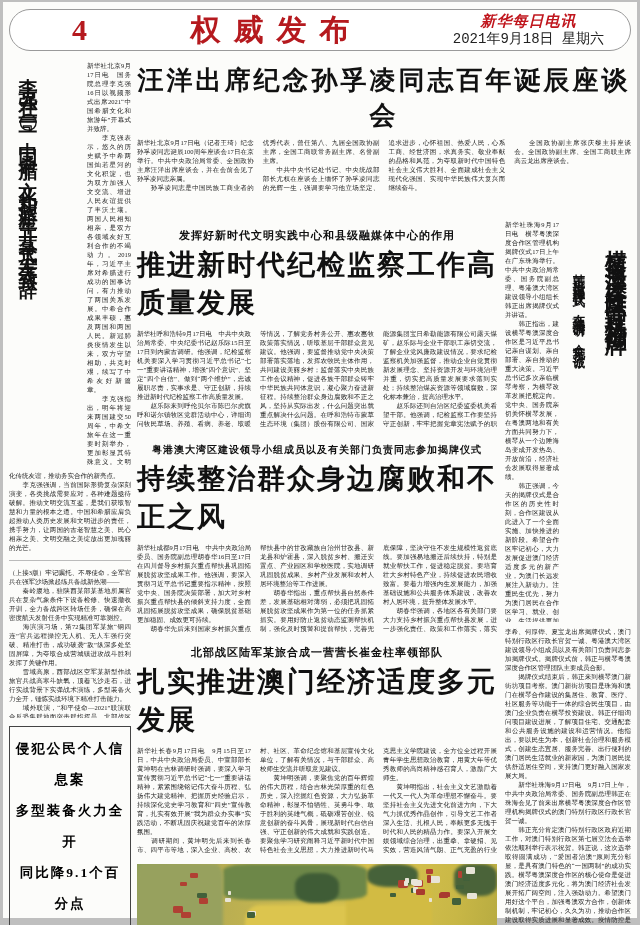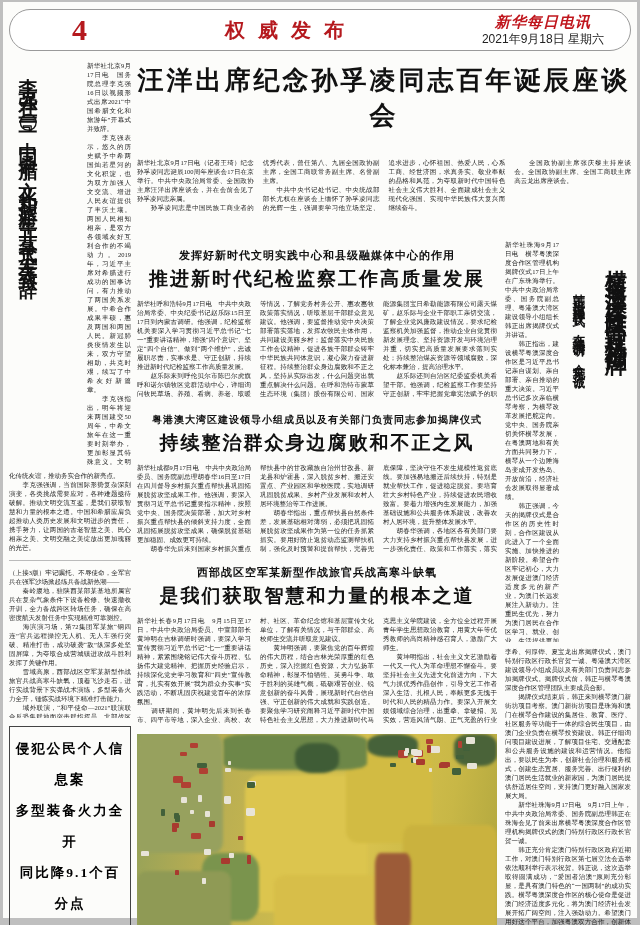--- a/index.html
+++ b/index.html
@@ -3,42 +3,42 @@
 <meta charset="utf-8">
 <style>
   html,body{margin:0;padding:0;}
   body{width:640px;height:925px;background:#bfbfbf;position:relative;overflow:hidden;
        font-family:"Liberation Serif","DejaVu Serif",serif;}
   .page{position:absolute;left:3px;right:3px;top:2px;bottom:7px;background:#fcfcfa;}
   
   .hdr{margin:7px 6px 0 6px;height:40px;border:1.5px solid #9a9a9a;border-radius:22px;
        display:flex;align-items:center;background:#fff;}
   .pgnum{color:#b5191e;font-size:30px;font-weight:bold;margin-left:62px;line-height:1;}
-  .section{flex:1;text-align:center;color:#b5191e;font-size:20px;font-weight:bold;
+  .section{flex:1;text-align:center;color:#b5191e;font-size:30px;font-weight:bold;
            letter-spacing:13px;text-indent:13px;line-height:1;}
   .hdr-right{margin-right:26px;text-align:right;line-height:1.25;}
   .masthead{color:#c0161d;font-size:15px;font-weight:bold;font-style:italic;letter-spacing:1px;text-align:center;}
-  .dateline{font-size:12px;color:#222;font-family:Liberation Sans, sans-serif;}
+  .dateline{font-size:14px;color:#222;font-family:Liberation Mono, monospace;}
   
   .content{display:flex;margin:8px 6px 0 6px;gap:6px;}
   .leftcol{width:122px;flex:none;}
   .mainarea{flex:1;min-width:0;}
   .midrow{display:flex;gap:8px;margin-top:4px;}
   .centercol{width:360px;flex:none;}
   .rightcol{flex:1;min-width:0;}
   
   .bt{font-size:6.5px;line-height:9px;text-align:justify;white-space:pre-line;
       color:#1d1d1d;overflow:hidden;}
   .cols4{column-count:4;column-gap:9px;height:76px;}
   .cols3{column-count:3;column-gap:9px;}
   h1,h2,h3{margin:0;font-weight:bold;color:#111;}
-  .h-main{font-size:26px;text-align:center;letter-spacing:3px;margin:4px 0 25px 0;}
+  .h-main{font-size:26px;text-align:center;letter-spacing:3px;margin:4px 0 5px 0;}
   .kicker{font-family:"Liberation Sans","DejaVu Sans",sans-serif;font-size:11px;font-weight:bold;
           text-align:center;letter-spacing:1px;margin:10px 0 3px 0;color:#111;}
-  .h-sub{font-size:19px;text-align:center;letter-spacing:2px;margin:2px 0 7px 0;}
+  .h-sub{font-size:28px;text-align:left;letter-spacing:2px;margin:2px 0 7px 0;}
   
   .left-top{display:flex;height:408px;}
   .vhead{writing-mode:vertical-lr;font-size:19px;font-weight:bold;letter-spacing:7px;
          line-height:38px;width:78px;flex:none;color:#111;padding-top:4px;}
   .left-narrow{flex:1;padding-top:2px;}
   .left-wide{margin-top:4px;height:82px;}
   .lrule{border-top:0.8px solid #bbb;margin:7px 0;}
   .contn{height:150px;}
   .box{border:0.9px solid #444;margin-top:8px;padding:6px 5px 4px 5px;height:188px;overflow:hidden;}
   .box-h{font-size:13.5px;font-weight:bold;text-align:center;letter-spacing:2px;line-height:31px;margin-bottom:15px;}
@@ -128,22 +128,22 @@
           <section>
             <div class="kicker" style="font-size:10px;">粤港澳大湾区建设领导小组成员以及有关部门负责同志参加揭牌仪式</div>
             <h2 class="h-sub">持续整治群众身边腐败和不正之风</h2>
             <div class="bt cols3" style="height:92px;">新华社成都9月17日电　中共中央政治局委员、国务院副总理胡春华16日至17日在四川督导乡村振兴重点帮扶县巩固拓展脱贫攻坚成果工作。他强调，要深入贯彻习近平总书记重要指示精神，按照党中央、国务院决策部署，加大对乡村振兴重点帮扶县的倾斜支持力度，全面巩固拓展脱贫攻坚成果，确保脱贫基础更加稳固、成效更可持续。
 　　胡春华先后来到国家乡村振兴重点帮扶县中的甘孜藏族自治州甘孜县、新龙县和炉霍县，深入脱贫乡村、搬迁安置点、产业园区和学校医院，实地调研巩固脱贫成果、乡村产业发展和农村人居环境整治等工作进展。
 　　胡春华指出，重点帮扶县自然条件差，发展基础相对薄弱，必须把巩固拓展脱贫攻坚成果作为第一位的任务抓紧抓实。要用好防止返贫动态监测帮扶机制，强化及时预警和提前帮扶，完善兜底保障，坚决守住不发生规模性返贫底线。要加强易地搬迁后续扶持，特别是就业帮扶工作，促进稳定脱贫。要培育壮大乡村特色产业，持续促进农民增收致富。要着力增强内生发展能力，加强基础设施和公共服务体系建设，改善农村人居环境，提升整体发展水平。
 　　胡春华强调，各地区各有关部门要大力支持乡村振兴重点帮扶县发展，进一步强化责任、政策和工作落实，落实好资金、项目安排，加快细化实化政策措施，切实形成强大工作合力。</div>
           </section>
 
           <section>
-            <div class="kicker">西部战区空军某新型作战旅官兵战高寒斗缺氧</div>
-            <h2 class="h-sub">是我们获取智慧和力量的根本之道</h2>
+            <div class="kicker">北部战区陆军某旅合成一营营长崔金柱率领部队</div>
+            <h2 class="h-sub">扎实推进澳门经济适度多元发展</h2>
             <div class="bt cols3" style="height:112px;">新华社长春9月17日电　9月15日至17日，中共中央政治局委员、中宣部部长黄坤明在吉林调研时强调，要深入学习宣传贯彻习近平总书记“七一”重要讲话精神，紧紧围绕铭记伟大奋斗历程、弘扬伟大建党精神、把握历史经验启示，持续深化党史学习教育和“四史”宣传教育，扎实有效开展“我为群众办实事”实践活动，不断巩固庆祝建党百年的浓厚氛围。
 　　调研期间，黄坤明先后来到长春市、四平市等地，深入企业、高校、农村、社区、革命纪念馆和基层宣传文化单位，了解有关情况，与干部群众、高校师生交流并听取意见建议。
 　　黄坤明强调，要聚焦党的百年辉煌的伟大历程，结合吉林光荣厚重的红色历史，深入挖掘红色资源，大力弘扬革命精神，彰显不怕牺牲、英勇斗争、敢于胜利的英雄气概，砥砺艰苦创业、锐意创新的奋斗风骨，展现新时代自信自强、守正创新的伟大成就和实践创造。要聚焦学习研究阐释习近平新时代中国特色社会主义思想，大力推进新时代马克思主义学院建设，全方位全过程开展青年学生思想政治教育，用黄大年等优秀教师的高尚精神感召育人，激励广大师生。
 　　黄坤明指出，社会主义文艺激励着一代又一代人为革命理想不懈奋斗。要坚持社会主义先进文化前进方向，下大气力抓优秀作品创作，引导文艺工作者深入生活、扎根人民，奉献更多无愧于时代和人民的精品力作。要深入开展文娱领域综合治理，出重拳、拿硬招、见实效，营造风清气朗、正气充盈的行业风气。
 　　黄坤明强调，促进人民精神生活共同富裕，是新阶段文化发展的重要目标。要加强高品质文化产品服务供给，发挥好新时代文明实践中心和县级融媒体中心的作用，更好满足人民文化需求，增强人民精神力量。要围绕推动高质量发展加强宣传引导，充分反映各地实践“十四五”良好开局的生动实践，深入报道科技自立自强、国企改革发展、乡村振兴、绿色发展等进展成效，激励人们同心同德奋进新征程。</div>
           </section>
 
           <div class="photo" id="photo">
               <div style="left: 30%; top: 18%; width: 34%; height: 60%; background: rgb(220, 197, 78); border-radius: 12%; filter: blur(1.5px);"></div>
               <div style="left: 58%; top: 8%; width: 24%; height: 40%; background: rgb(210, 187, 67); border-radius: 14%; filter: blur(1.5px);"></div>

